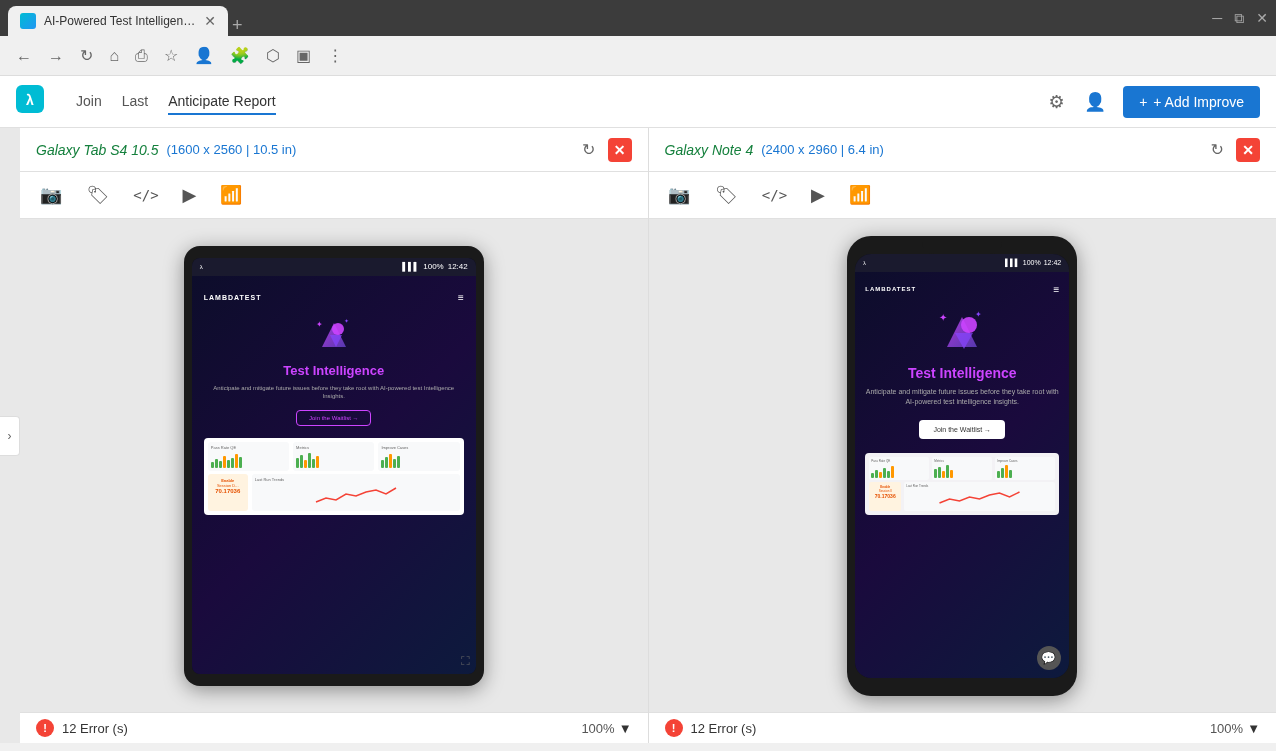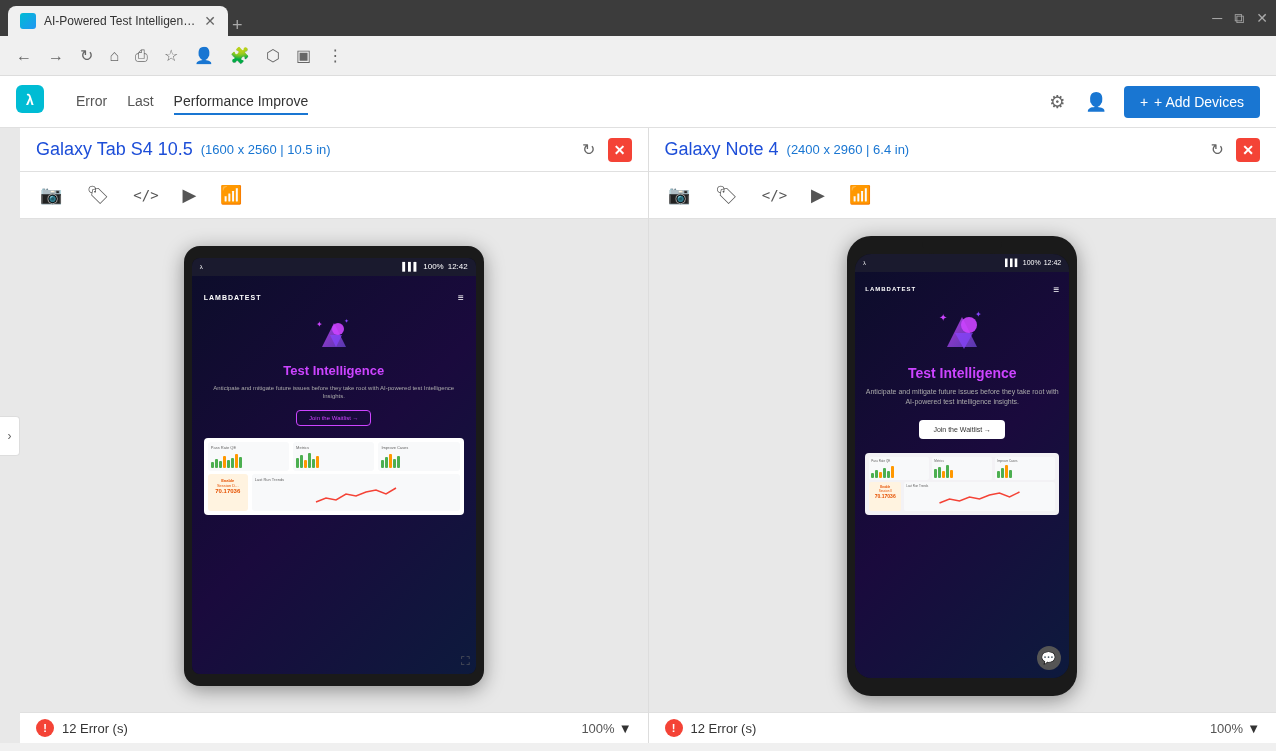--- a/index.html
+++ b/index.html
@@ -138,21 +138,21 @@
     .device-panel:last-child { border-right: none; }
 
     .device-header {
       background: white;
       padding: 8px 16px;
       display: flex;
       align-items: center;
       border-bottom: 1px solid #e0e0e0;
       gap: 8px;
     }
-    .device-name { font-size: 18px; color: #1d4ed8; font-weight: 500; }
+    .device-name { font-size: 14px; color: #15803d; font-weight: 500; font-style: italic; }
     .device-specs { font-size: 13px; color: #1976d2; text-align: center; }
     .device-header-actions { margin-left: auto; display: flex; gap: 8px; align-items: center; }
     .rotate-btn { background: none; border: none; cursor: pointer; color: #666; font-size: 16px; padding: 4px; }
     .close-btn {
       background: #f44336;
       border: none;
       border-radius: 4px;
       color: white;
       width: 24px;
       height: 24px;
@@ -446,30 +446,30 @@
 </div>
 
 <div class="app-header">
   <span class="app-logo">
     <svg width="28" height="28" viewBox="0 0 28 28">
       <rect width="28" height="28" rx="6" fill="#00bcd4"></rect>
       <text x="14" y="20" text-anchor="middle" fill="white" font-size="14" font-weight="bold">λ</text>
     </svg>
   </span>
   <nav class="app-nav">
-    <a class="nav-link">Error</a>
+    <a class="nav-link">Join</a>
     <a class="nav-link">Last</a>
-    <a class="nav-link nav-link-active">Performance Improve</a>
+    <a class="nav-link nav-link-active">Anticipate Report</a>
   </nav>
   <div class="header-actions">
     <button class="icon-btn">⚙</button>
     <button class="icon-btn">👤</button>
     <button class="add-devices-btn">
       <span>+</span>
-      <span>+ Add Devices</span>
+      <span>+ Add Improve</span>
     </button>
   </div>
 </div>
 
 <div class="main-content">
 
   <div class="collapse-tab">
     <span>›</span>
   </div>
 

